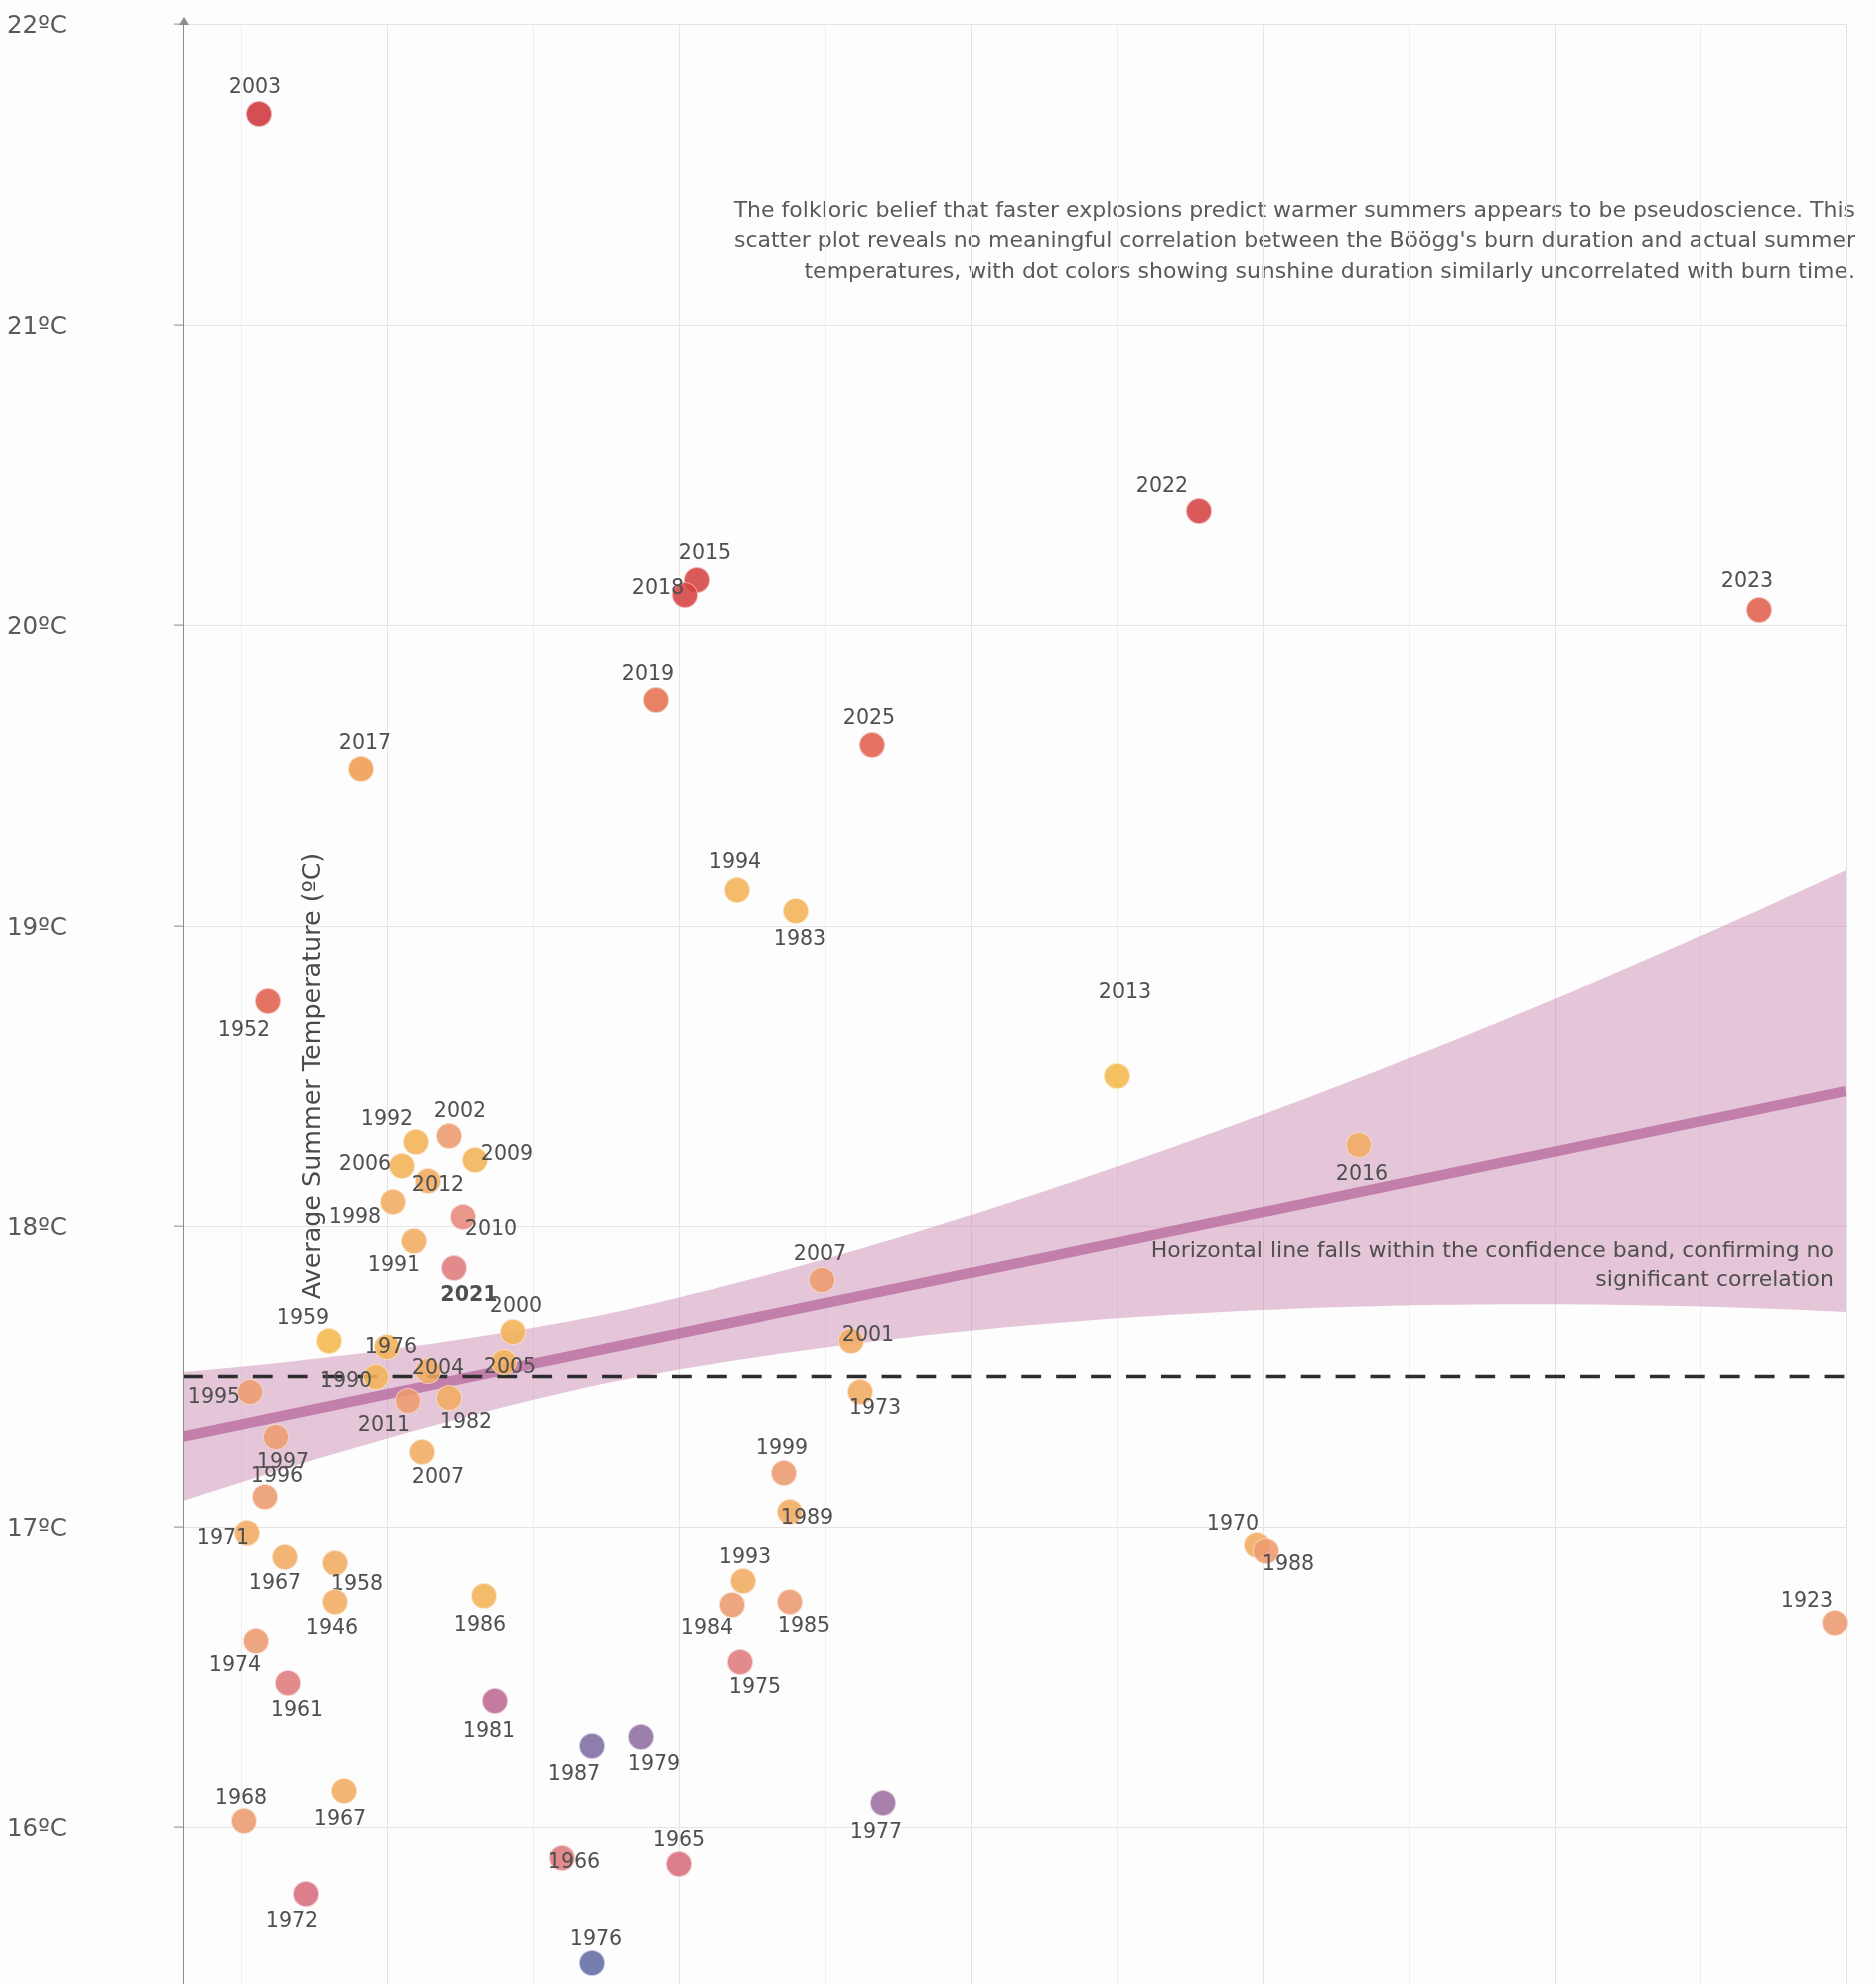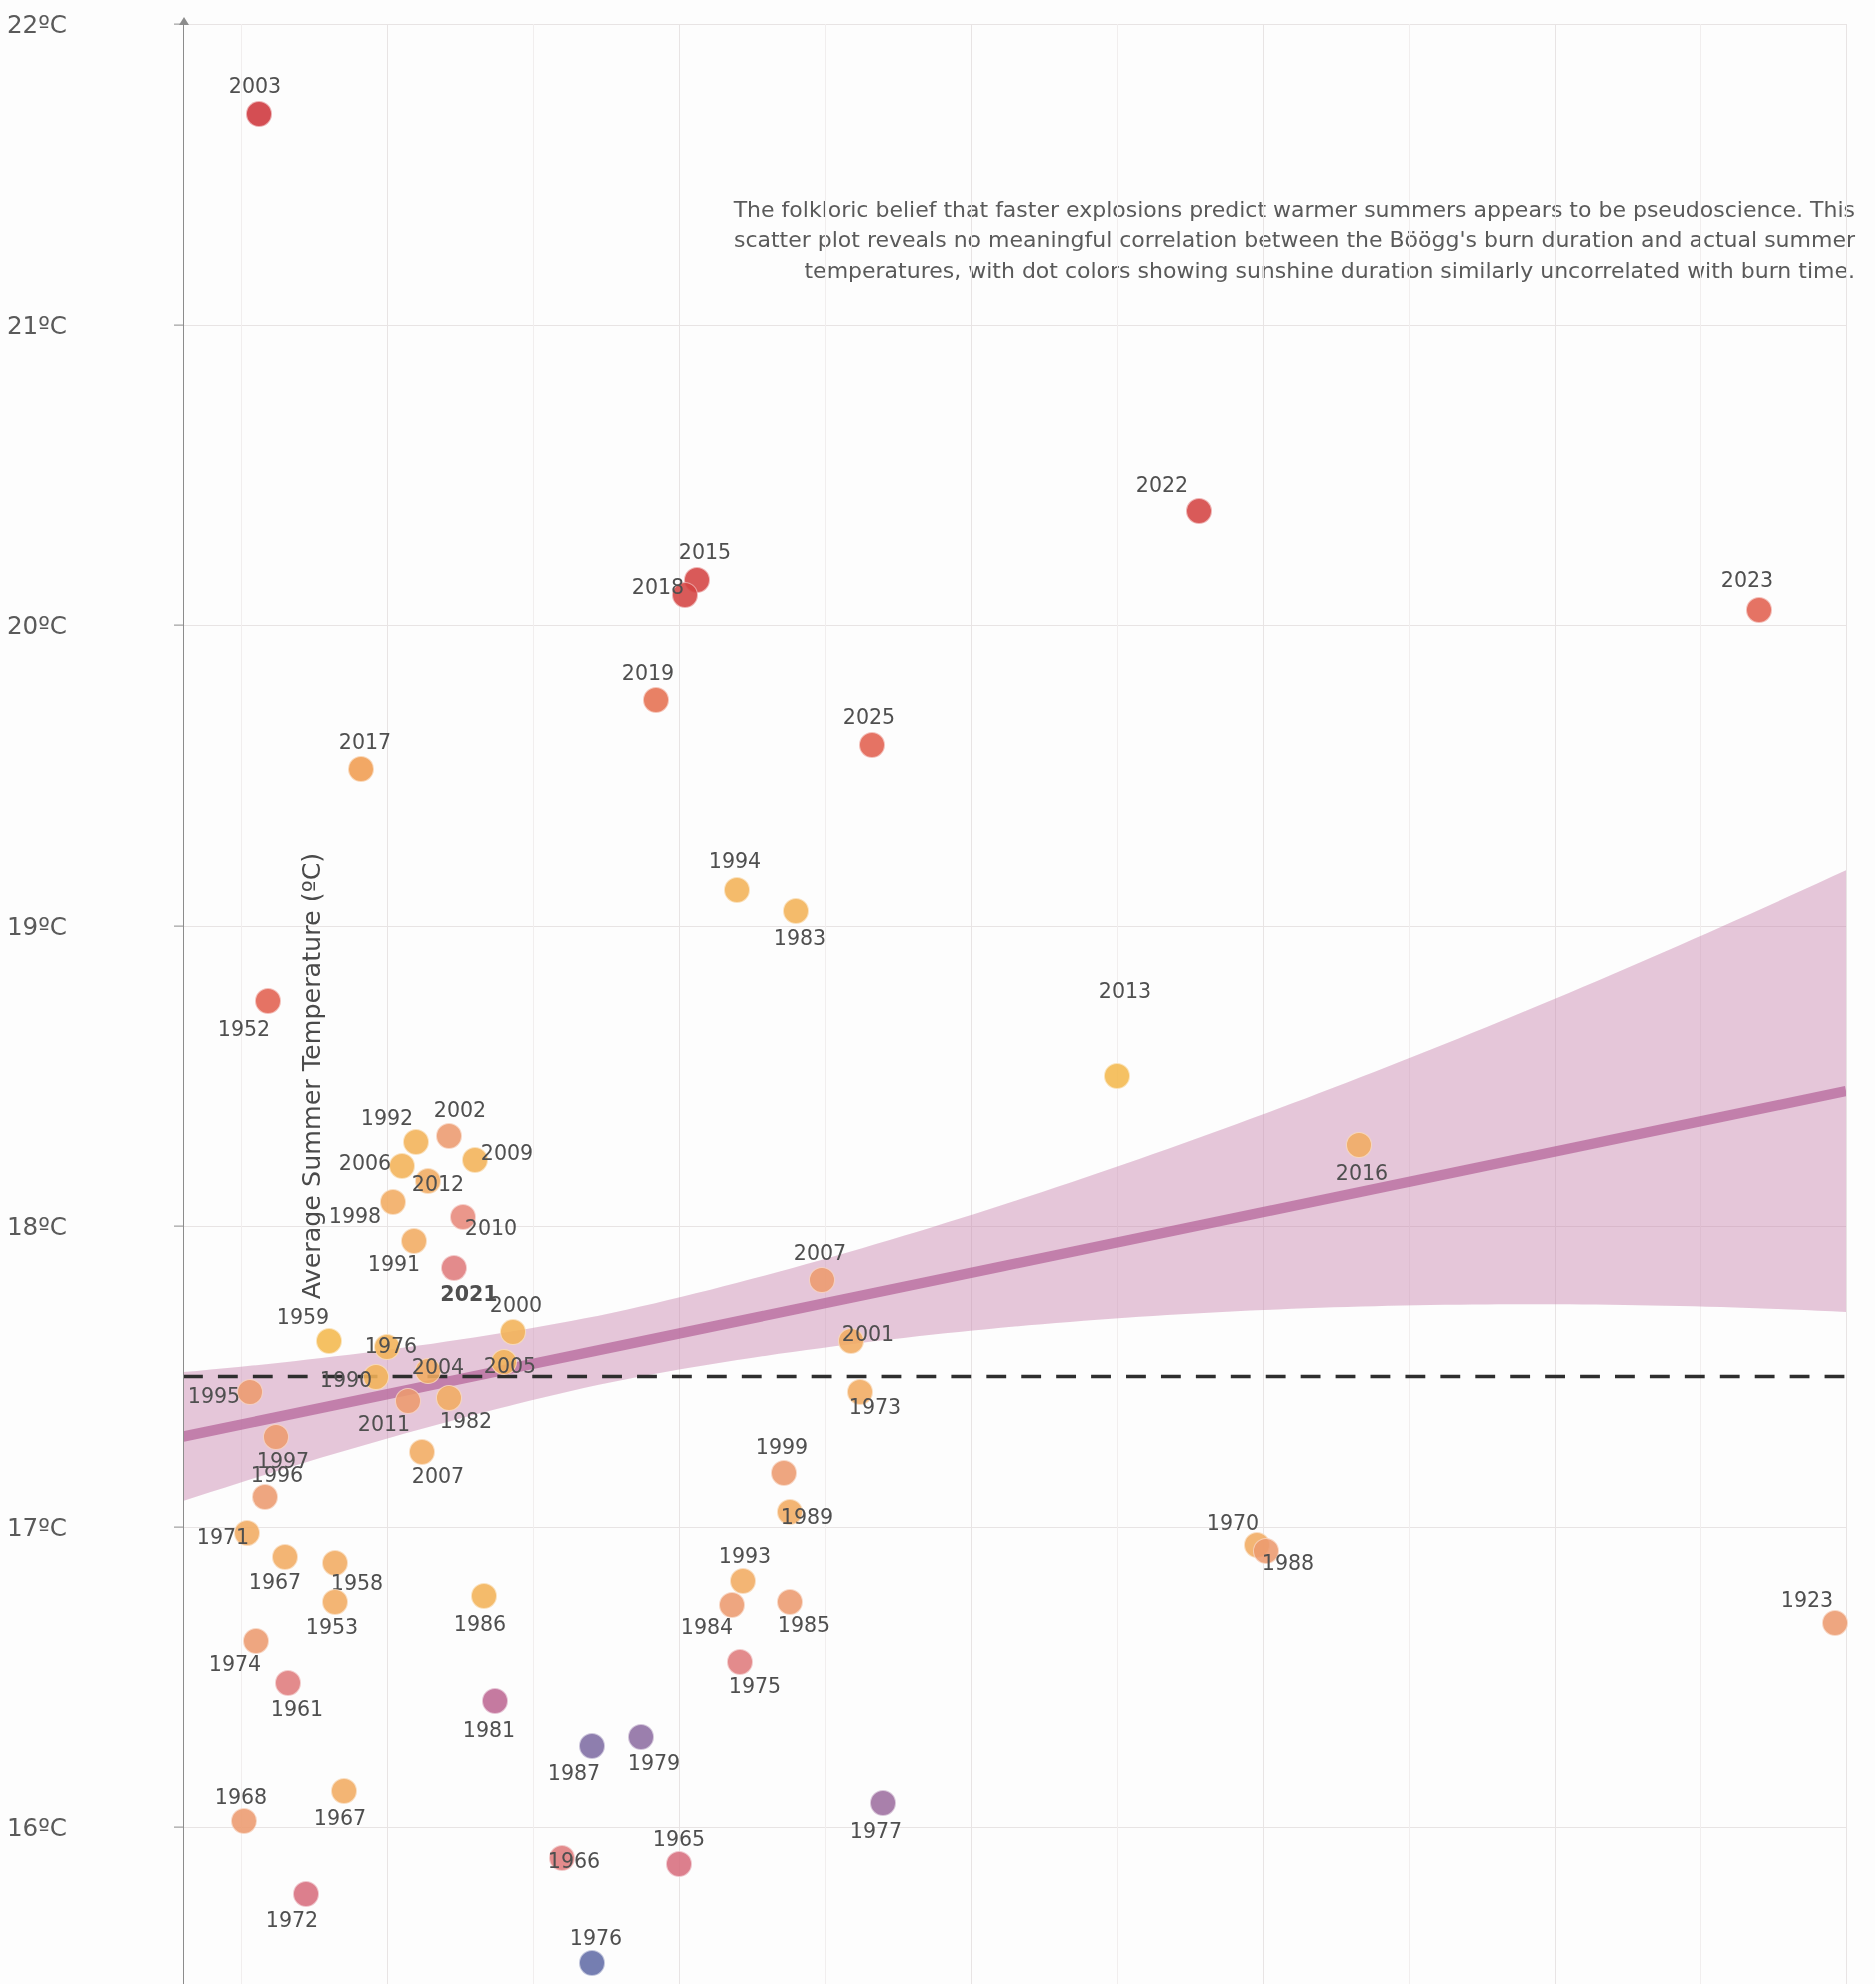--- a/index.html
+++ b/index.html
@@ -247,21 +247,21 @@
         <div class="pt-label" style="left: 1050px; top: 1499px;">1970</div>
         <div class="pt" title="1988" style="left: 1083px; top: 1527px; width: 26px; height: 26px; background: rgb(237, 155, 111); opacity: 0.88;"></div>
         <div class="pt-label" style="left: 1105px; top: 1539px;">1988</div>
         <div class="pt" title="1967" style="left: 102px; top: 1533px; width: 26px; height: 26px; background: rgb(242, 172, 98); opacity: 0.88;"></div>
         <div class="pt-label" style="left: 92px; top: 1558px;">1967</div>
         <div class="pt" title="1958" style="left: 152px; top: 1539px; width: 26px; height: 26px; background: rgb(242, 172, 98); opacity: 0.88;"></div>
         <div class="pt-label" style="left: 174px; top: 1559px;">1958</div>
         <div class="pt" title="1993" style="left: 560px; top: 1557px; width: 26px; height: 26px; background: rgb(242, 172, 98); opacity: 0.88;"></div>
         <div class="pt-label" style="left: 562px; top: 1532px;">1993</div>
         <div class="pt" title="1953" style="left: 152px; top: 1578px; width: 26px; height: 26px; background: rgb(242, 172, 98); opacity: 0.88;"></div>
-        <div class="pt-label" style="left: 149px; top: 1603px;">1953</div>
+        <div class="pt-label" style="left: 149px; top: 1603px;">1946</div>
         <div class="pt" title="1985" style="left: 607px; top: 1578px; width: 26px; height: 26px; background: rgb(237, 155, 111); opacity: 0.88;"></div>
         <div class="pt-label" style="left: 621px; top: 1601px;">1985</div>
         <div class="pt" title="1986" style="left: 301px; top: 1572px; width: 26px; height: 26px; background: rgb(243, 179, 88); opacity: 0.88;"></div>
         <div class="pt-label" style="left: 297px; top: 1600px;">1986</div>
         <div class="pt" title="1923" style="left: 1652px; top: 1599px; width: 26px; height: 26px; background: rgb(237, 155, 111); opacity: 0.88;"></div>
         <div class="pt-label" style="left: 1624px; top: 1576px;">1923</div>
         <div class="pt" title="1984" style="left: 549px; top: 1581px; width: 26px; height: 26px; background: rgb(237, 155, 111); opacity: 0.88;"></div>
         <div class="pt-label" style="left: 524px; top: 1603px;">1984</div>
         <div class="pt" title="1974" style="left: 73px; top: 1617px; width: 26px; height: 26px; background: rgb(237, 155, 111); opacity: 0.88;"></div>
         <div class="pt-label" style="left: 52px; top: 1640px;">1974</div>
@@ -306,16 +306,17 @@
         <div class="ytick-label" style="top: 0px;">22ºC</div>
         <div class="ytick-mark" style="top: 0px;"></div>
       </div>
 
     <div class="axis-line" id="y-axis">
       <div class="axis-arrow-y"></div>
     </div>
 
     <div id="ylab">Average Summer Temperature (ºC)</div>
 
+    <div id="annot">Horizontal line falls within the confidence band, confirming no significant correlation</div>
   </div>
 
 </div>
 
 
 </body></html>

